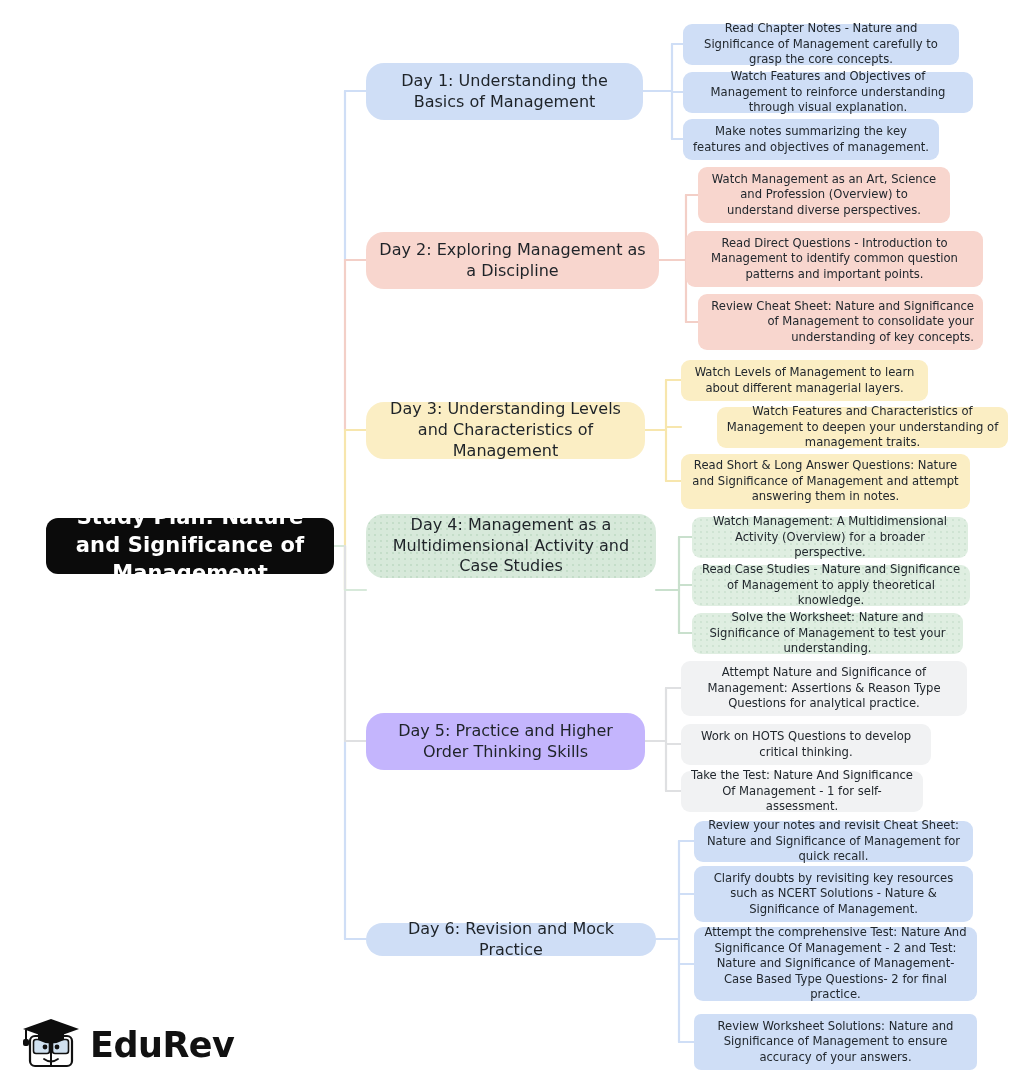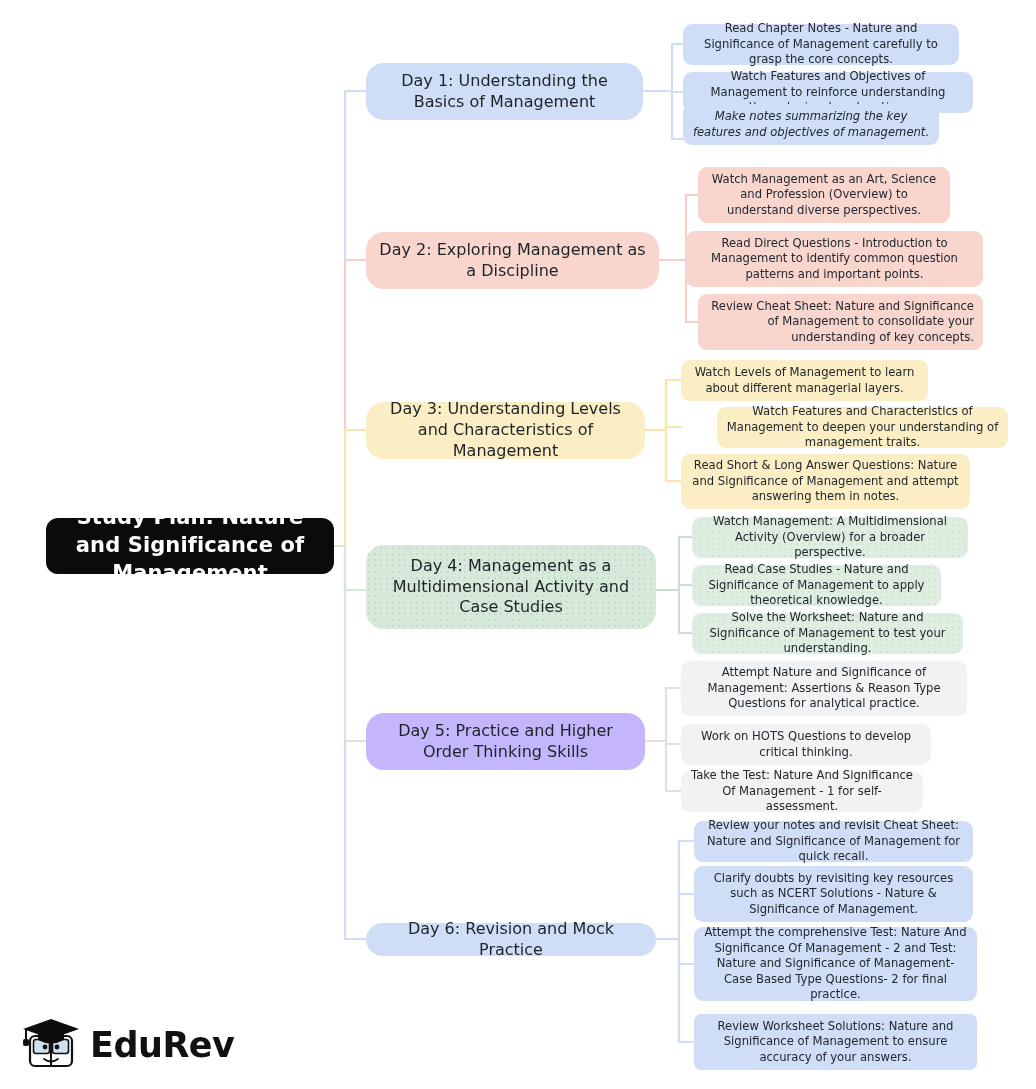--- a/index.html
+++ b/index.html
@@ -137,21 +137,21 @@
 
   <div class="node day c-blue" style="left:366px;top:63px;width:277px;height:57px;">
     <span>Day 1: Understanding the Basics of Management</span>
   </div>
   <div class="node leaf c-blue" style="left:683px;top:24px;width:276px;height:41px;text-align:center;">
     <span>Read Chapter Notes - Nature and Significance of Management carefully to grasp the core concepts.</span>
   </div>
   <div class="node leaf c-blue" style="left:683px;top:72px;width:290px;height:41px;">
     <span>Watch Features and Objectives of Management to reinforce understanding through visual explanation.</span>
   </div>
-  <div class="node leaf c-blue" style="left:683px;top:104px;width:256px;height:41px;font-style:italic;">
+  <div class="node leaf c-blue" style="left:683px;top:119px;width:256px;height:41px;">
     <span>Make notes summarizing the key features and objectives of management.</span>
   </div>
 
   <div class="node day c-pink" style="left:366px;top:232px;width:293px;height:57px;">
     <span>Day 2: Exploring Management as a Discipline</span>
   </div>
   <div class="node leaf c-pink" style="left:698px;top:167px;width:252px;height:56px;">
     <span>Watch Management as an Art, Science and Profession (Overview) to understand diverse perspectives.</span>
   </div>
   <div class="node leaf c-pink" style="left:686px;top:231px;width:297px;height:56px;">
@@ -167,27 +167,27 @@
   <div class="node leaf c-yellow" style="left:681px;top:360px;width:247px;height:41px;">
     <span>Watch Levels of Management to learn about different managerial layers.</span>
   </div>
   <div class="node leaf c-yellow" style="left:681px;top:407px;width:291px;height:41px;margin-left:36px;">
     <span>Watch Features and Characteristics of Management to deepen your understanding of management traits.</span>
   </div>
   <div class="node leaf c-yellow" style="left:681px;top:454px;width:289px;height:55px;">
     <span>Read Short &amp; Long Answer Questions: Nature and Significance of Management and attempt answering them in notes.</span>
   </div>
 
-  <div class="node day c-green" style="left:366px;top:545px;width:290px;height:84px;">
+  <div class="node day c-green" style="left:366px;top:514px;width:290px;height:64px;">
     <span>Day 4: Management as a Multidimensional Activity and Case Studies</span>
   </div>
   <div class="node leaf c-green" style="left:692px;top:517px;width:276px;height:41px;">
     <span>Watch Management: A Multidimensional Activity (Overview) for a broader perspective.</span>
   </div>
-  <div class="node leaf c-green" style="left:692px;top:565px;width:249px;height:41px;">
+  <div class="node leaf c-green" style="left:692px;top:565px;width:278px;height:41px;">
     <span>Read Case Studies - Nature and Significance of Management to apply theoretical knowledge.</span>
   </div>
   <div class="node leaf c-green" style="left:692px;top:613px;width:271px;height:41px;">
     <span>Solve the Worksheet: Nature and Significance of Management to test your understanding.</span>
   </div>
 
   <div class="node day c-gray" style="left:366px;top:713px;width:279px;height:57px;">
     <span>Day 5: Practice and Higher Order Thinking Skills</span>
   </div>
   <div class="node leaf c-gray" style="left:681px;top:661px;width:286px;height:55px;">

